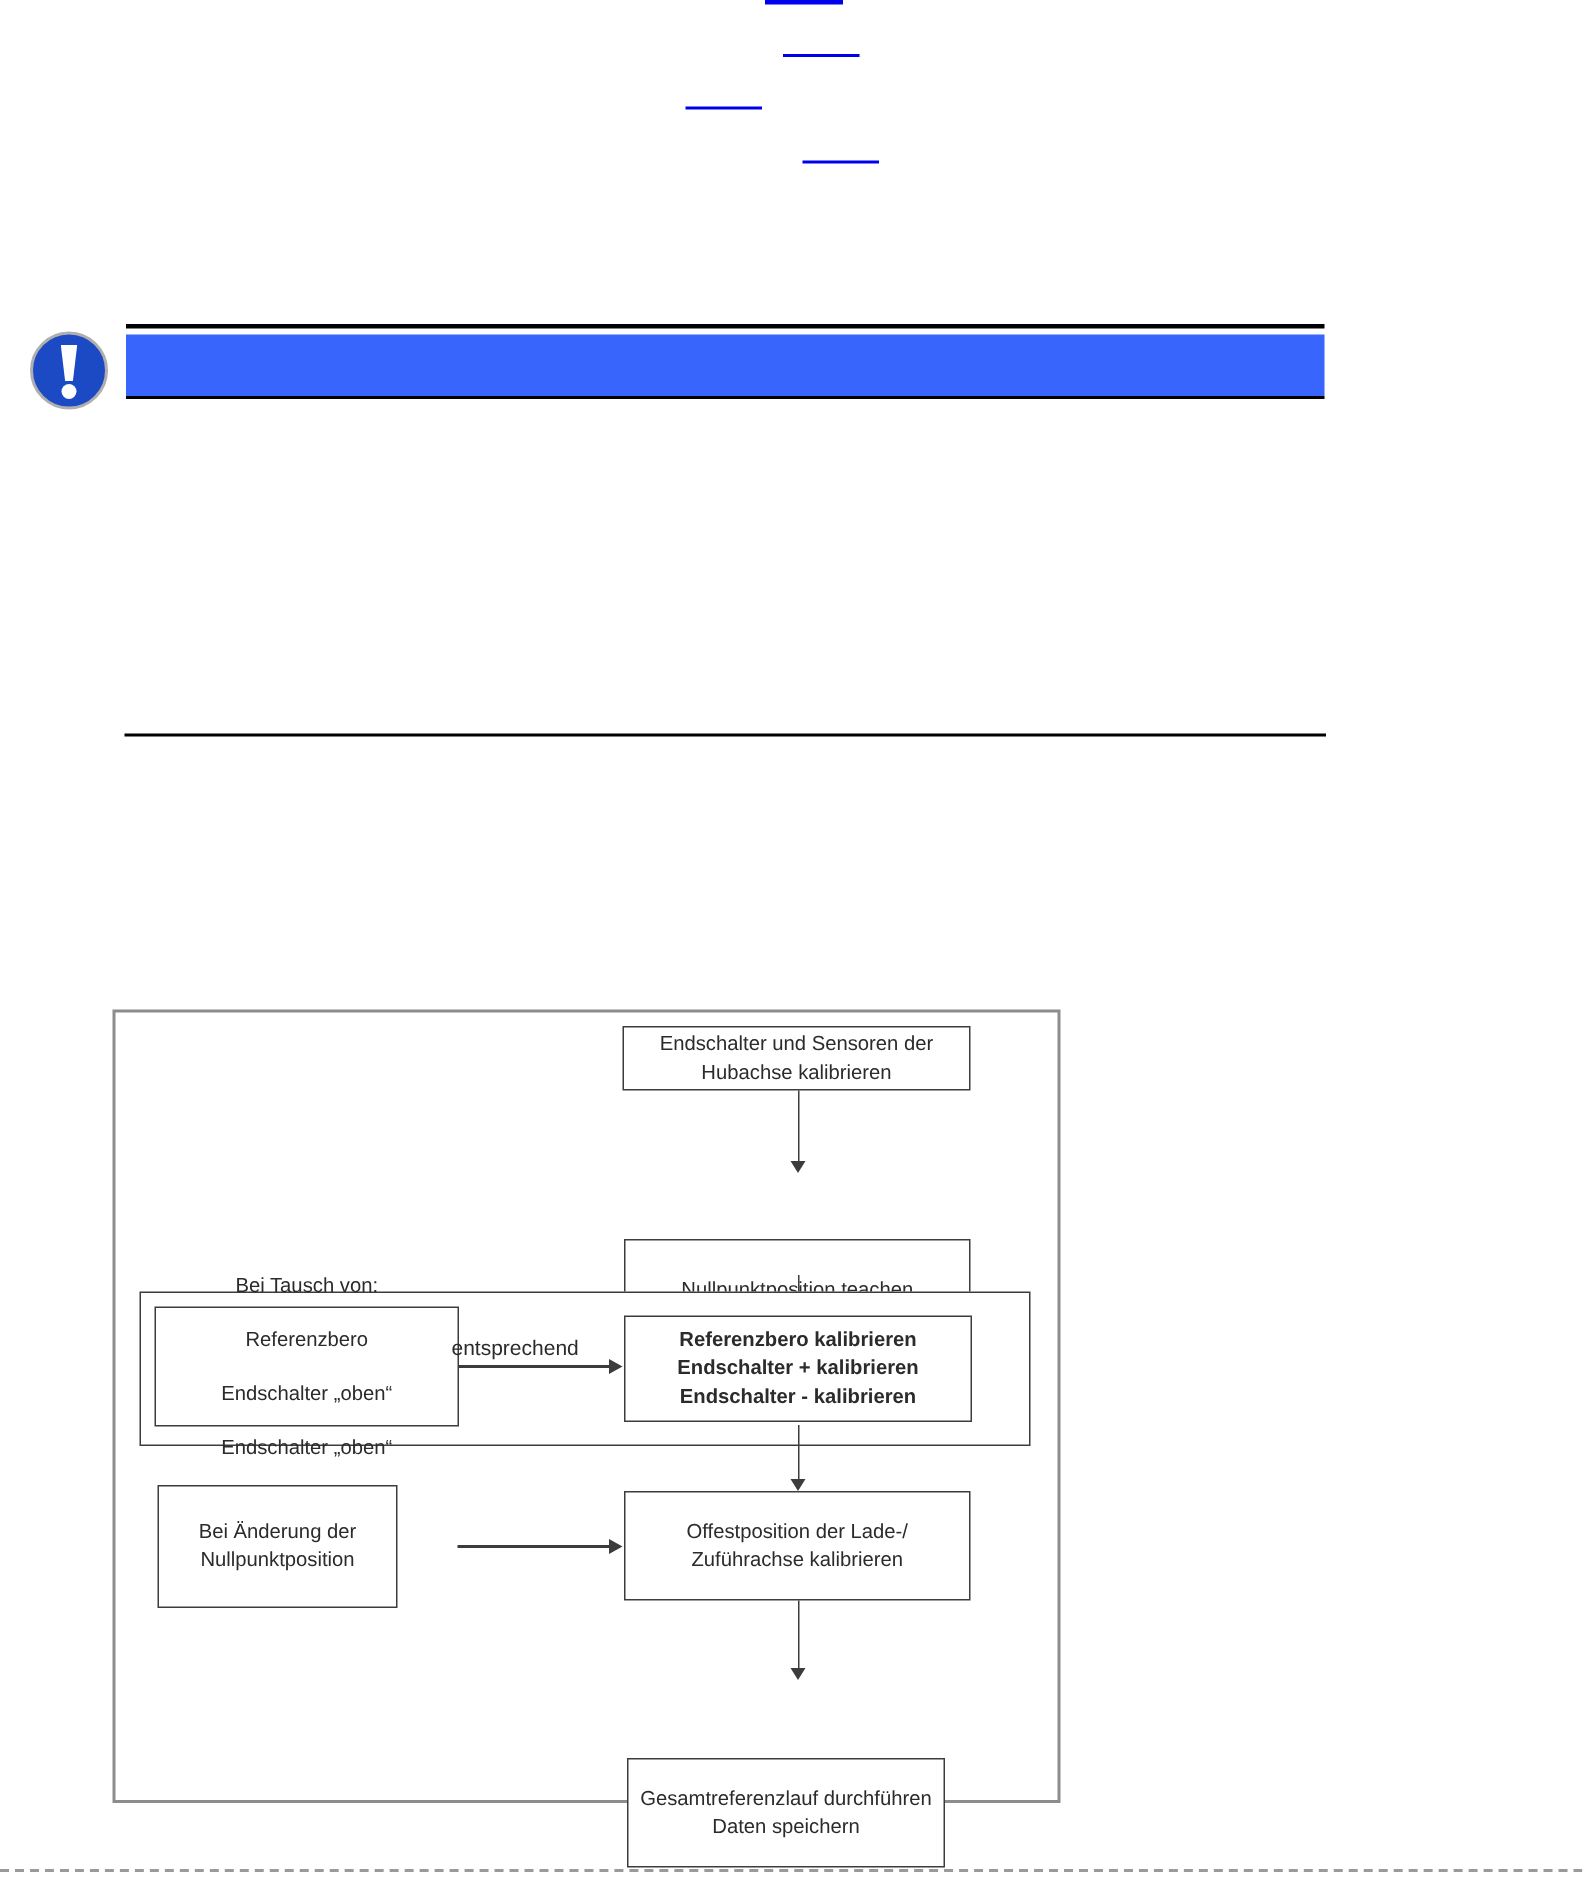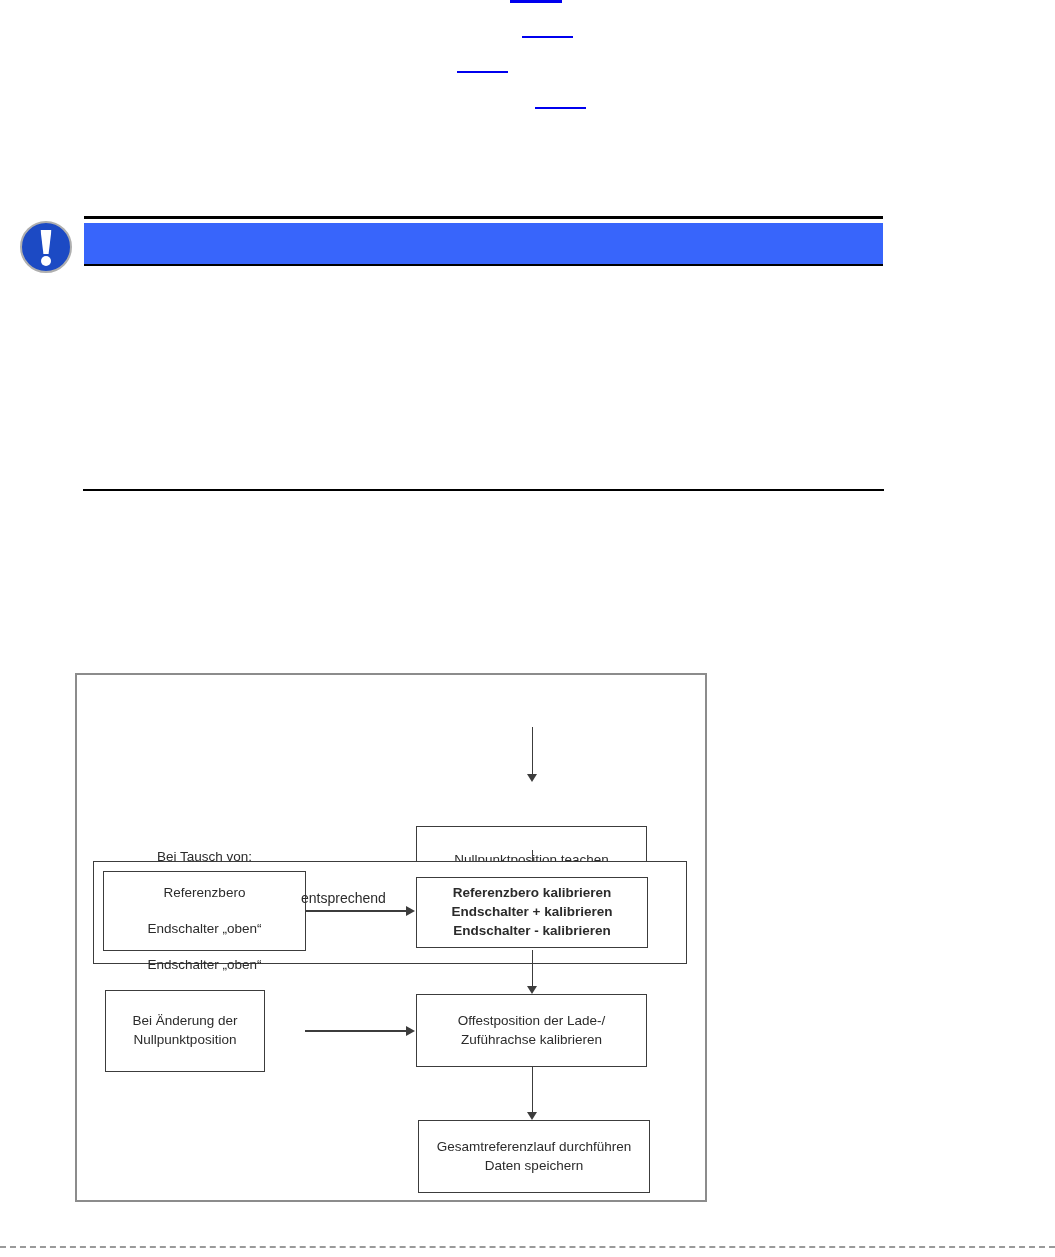--- a/index.html
+++ b/index.html
@@ -44,21 +44,21 @@
     text-align:center;font-size:13.5px;line-height:1.4;color:var(--node-text,#2b2b2b);
   }
   .group{position:absolute;box-sizing:border-box;border:1.5px solid var(--node-border,#3c3c3c);background:#fff;}
   .n1{left:415px;top:684px;width:232px;height:43px;line-height:1.35;}
   .n2{left:416px;top:782px;width:231px;height:68px;margin-top:44px;}
   .g3{left:93px;top:861px;width:594px;height:103px;}
   .n3l{left:103px;top:871px;width:203px;height:80px;line-height:1.35;gap:18px;}
   .n3r{left:416px;top:877px;width:232px;height:71px;font-weight:bold;}
   .n4l{left:105px;top:990px;width:160px;height:82px;}
   .n4r{left:416px;top:994px;width:231px;height:73px;}
-  .n5{left:418px;top:1120px;width:232px;height:73px;}
+  .n5{left:418px;top:1172px;width:212px;height:73px;}
 
   .vline{position:absolute;width:1.5px;background:var(--node-border,#2b2b2b);left:531.5px;}
   .v1{top:727px;height:48px;}
   .v2{top:850px;height:20px;}
   .v3{top:950px;height:37px;}
   .v4{top:1067px;height:46px;}
   .arr-down{position:absolute;width:0;height:0;left:527px;
     border-left:5px solid transparent;border-right:5px solid transparent;
     border-top:8px solid var(--node-border,#2b2b2b);}
   .a1{top:774px;} .a2{top:869px;} .a3{top:986px;} .a4{top:1112px;}
@@ -90,20 +90,24 @@
     <div class="dot"></div>
   </div>
   <div class="banner-topline"></div>
   <div class="banner-fill"></div>
   <div class="banner-bottomline"></div>
 
   <div class="divider"></div>
 
   <div class="frame"></div>
 
+  <div class="node n1">
+    <span>Endschalter und Sensoren der</span>
+    <span>Hubachse kalibrieren</span>
+  </div>
 
   <div class="vline v1"></div>
   <div class="arr-down a1"></div>
 
   <div class="node n2">
     <span>Nullpunktposition teachen</span>
   </div>
 
   <div class="vline v2"></div>
   <div class="arr-down a2"></div>

